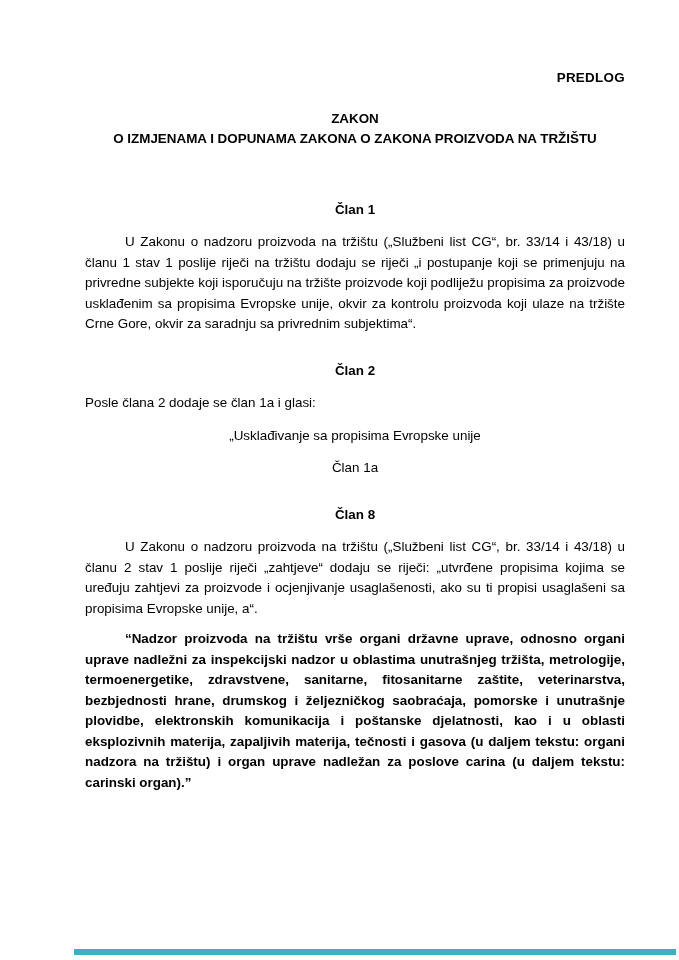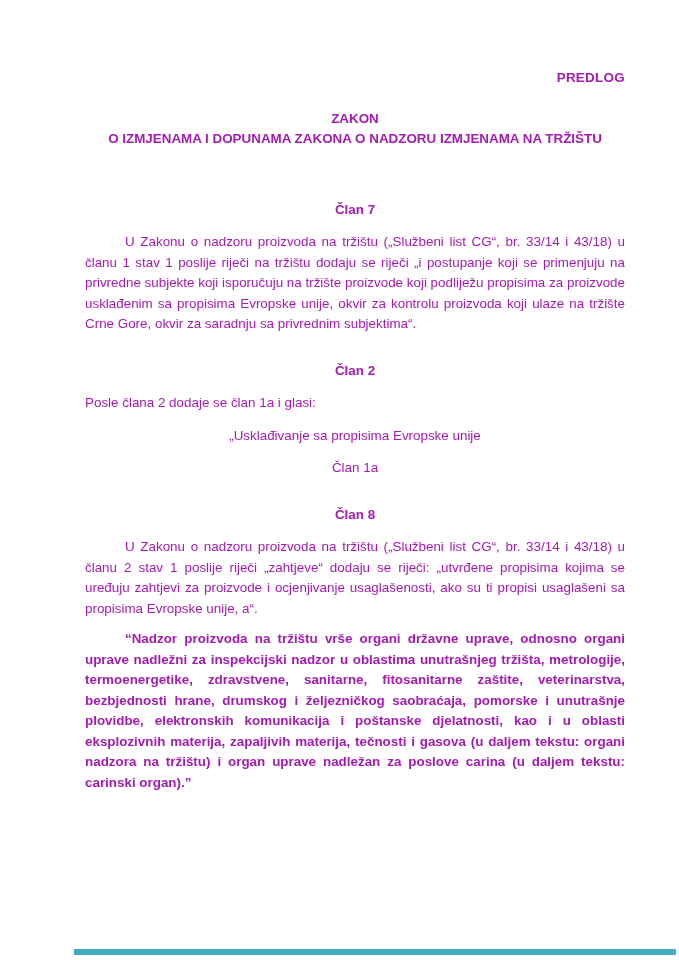--- a/index.html
+++ b/index.html
@@ -7,21 +7,21 @@
     padding: 0;
     background: #ffffff;
   }
   .page {
     position: relative;
     width: 679px;
     height: 960px;
     background: #ffffff;
     overflow: hidden;
     font-family: "Liberation Sans", sans-serif;
-    color: #a21caf;
+    color: #000000;
   }
   .content {
     padding: 68px 54px 0 85px;
     font-size: 13.4px;
     line-height: 20.5px;
   }
   .predlog {
     font-weight: bold;
     text-align: right;
     margin: 0 0 20px 0;
@@ -66,25 +66,25 @@
 </head>
 <body>
 
 <div class="page">
   <div class="content">
 
     <div class="predlog">PREDLOG</div>
 
     <div class="title">
       <div>ZAKON</div>
-      <div>O IZMJENAMA I DOPUNAMA ZAKONA O NADZORU IZMJENAMA NA TRŽIŠTU</div>
+      <div>O IZMJENAMA I DOPUNAMA ZAKONA O ZAKONA PROIZVODA NA TRŽIŠTU</div>
     </div>
 
     <section>
-      <div class="clan mt-lg">Član 7</div>
+      <div class="clan mt-lg">Član 1</div>
       <p class="body indent">U Zakonu o nadzoru proizvoda na tržištu („Službeni list CG“, br. 33/14 i 43/18) u članu 1 stav 1 poslije riječi na tržištu dodaju se riječi „i postupanje koji se primenjuju na privredne subjekte koji isporučuju na tržište proizvode koji podliježu propisima za proizvode usklađenim sa propisima Evropske unije, okvir za kontrolu proizvoda koji ulaze na tržište Crne Gore, okvir za saradnju sa privrednim subjektima“.</p>
     </section>
 
     <section>
       <div class="clan">Član 2</div>
       <p class="intro">Posle člana 2 dodaje se član 1a i glasi:</p>
       <div class="center-bold">„Usklađivanje sa propisima Evropske unije</div>
       <div class="center-bold">Član 1a</div>
     </section>
 

